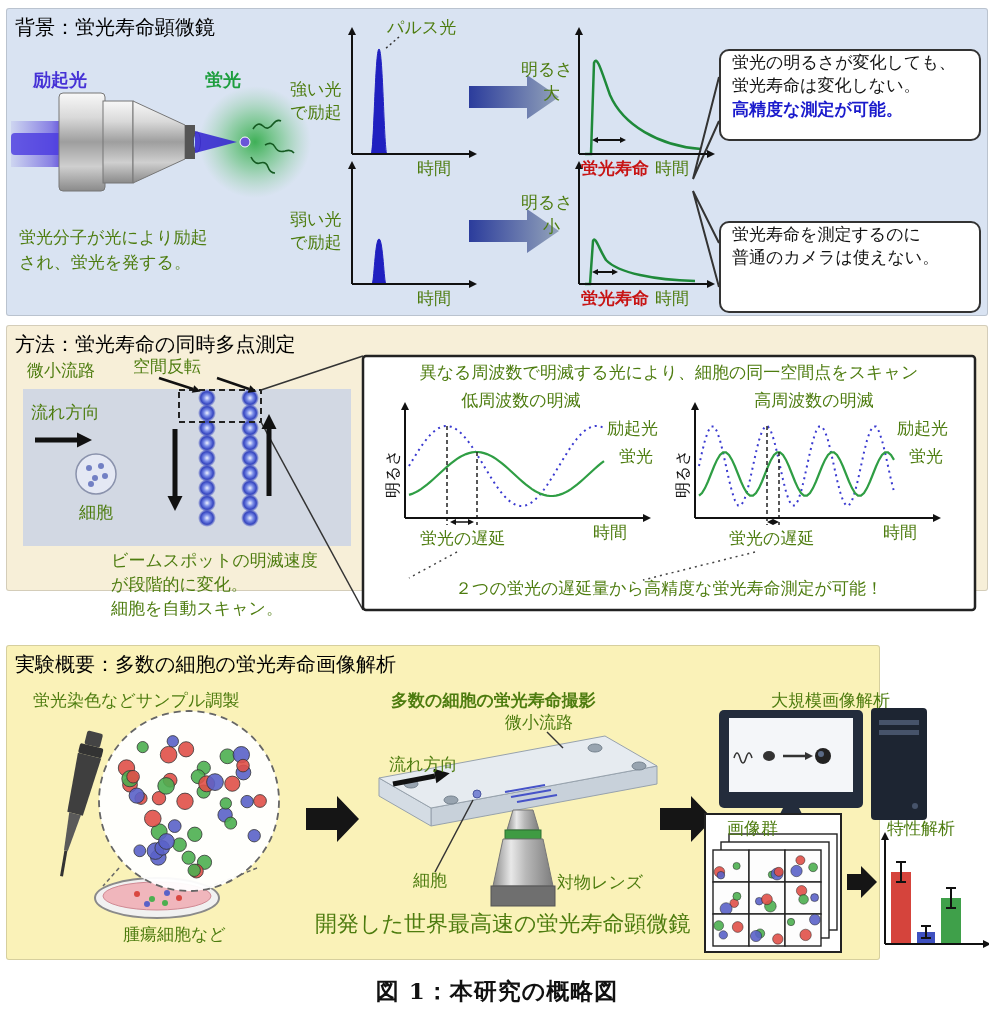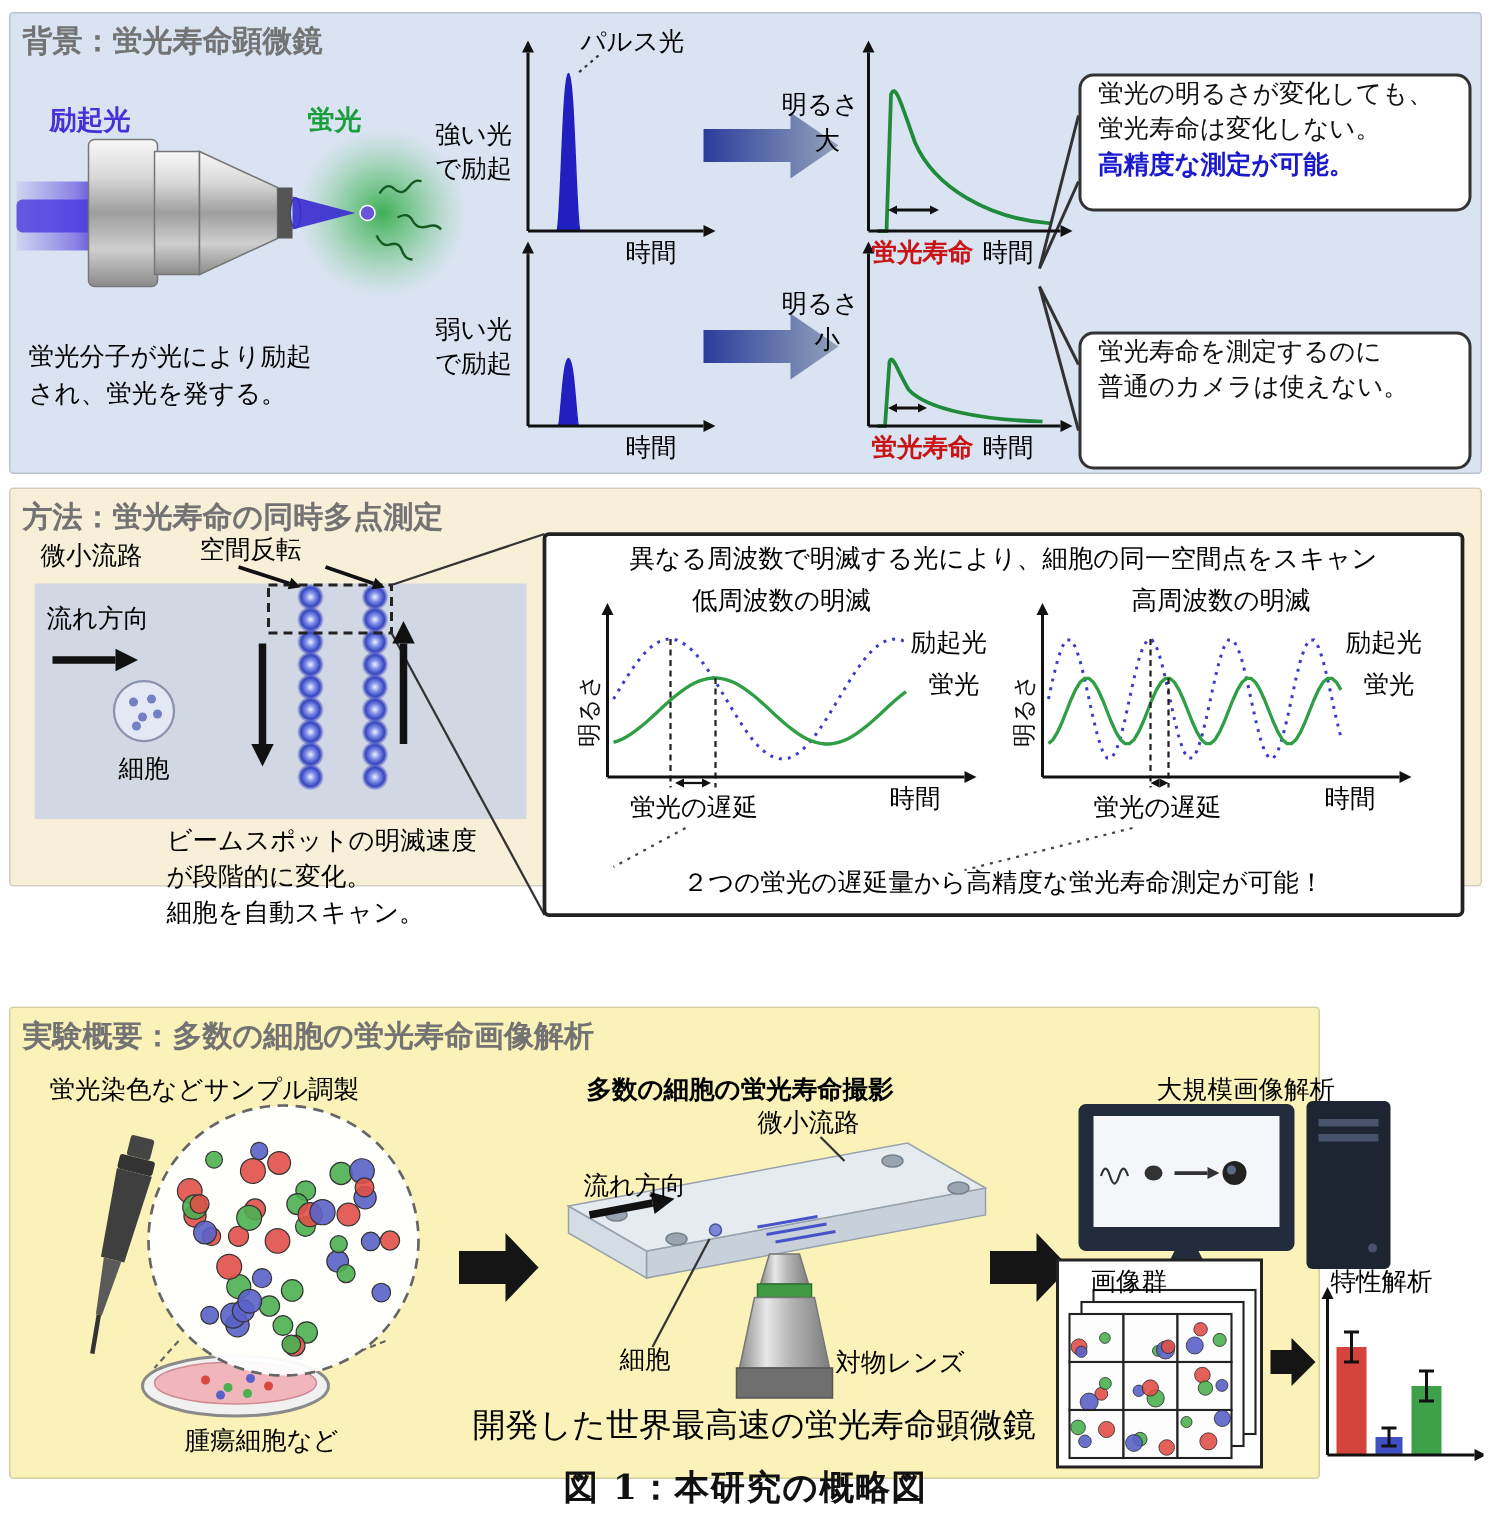--- a/index.html
+++ b/index.html
@@ -1,21 +1,21 @@
 <!DOCTYPE html>
 <html><head>
 <meta charset="utf-8">
 <style>
   html,body{margin:0;padding:0;background:#fff;}
   #stage{position:relative;width:994px;height:1024px;background:#fff;overflow:hidden;
          font-family:"Liberation Sans","DejaVu Sans",sans-serif;color:#111;}
   .panel{position:absolute;box-sizing:border-box;border:1px solid rgba(0,0,0,.14);border-radius:3px;}
   svg.layer{position:absolute;left:0;top:0;}
-  .lbl{position:absolute;font-size:17px;line-height:1.25;color:#000000;white-space:nowrap;}
-  .t-title{position:absolute;font-size:20px;font-weight:bold;color:#737373;white-space:nowrap;}
+  .lbl{position:absolute;font-size:17px;line-height:1.25;color:#4d7c0f;white-space:nowrap;}
+  .t-title{position:absolute;font-size:20px;font-weight:normal;color:#000000;white-space:nowrap;}
   .ctr{text-align:center;white-space:nowrap;}
   .c-exc{color:#4531d6;font-weight:bold;font-size:18px;}
   .c-flu{color:#1d9e3e;font-weight:bold;font-size:18px;}
   .c-life{color:#c81414;font-weight:bold;}
   .callout{position:absolute;box-sizing:border-box;background:#fff;border:2px solid #333;
            border-radius:10px;padding:0 11px;font-size:17px;line-height:1.38;}
   .c-blue{color:#1a1acc;font-weight:bold;}
   .c-red{color:#cc1111;font-weight:bold;}
   .vlabel{position:absolute;font-size:16px;white-space:nowrap;transform:rotate(-90deg);transform-origin:left top;}
   .boldcap{font-weight:normal;font-size:22px;}
@@ -254,21 +254,21 @@
     <div class="lbl" style="left:612px;top:120px;">蛍光</div>
     <div class="lbl" style="left:890px;top:92px;">励起光</div>
     <div class="lbl" style="left:902px;top:120px;">蛍光</div>
     <div class="lbl" style="left:586px;top:196px;">時間</div>
     <div class="lbl" style="left:876px;top:196px;">時間</div>
     <div class="lbl" style="left:413px;top:202px;">蛍光の遅延</div>
     <div class="lbl" style="left:722px;top:202px;">蛍光の遅延</div>
     <div class="lbl ctr" style="left:360px;top:252px;width:604px;">２つの蛍光の遅延量から高精度な蛍光寿命測定が可能！</div>
   </div>
 
-  <div class="panel" id="panel3" style="left:6px;top:671px;width:874px;height:315px;background:#faf2b8;">
+  <div class="panel" id="panel3" style="left:6px;top:645px;width:874px;height:315px;background:#faf2b8;">
     <svg class="layer" id="svg3" width="982" height="315" viewBox="0 0 982 315">
       <defs>
         <linearGradient id="p3metal" x1="0" y1="0" x2="1" y2="0">
           <stop offset="0" stop-color="#8a8a8a"></stop>
             <stop offset=".3" stop-color="#e8e8e8"></stop>
           <stop offset=".55" stop-color="#b8b8b8"></stop>
             <stop offset="1" stop-color="#7d7d7d"></stop>
         </linearGradient>
       </defs>
 

